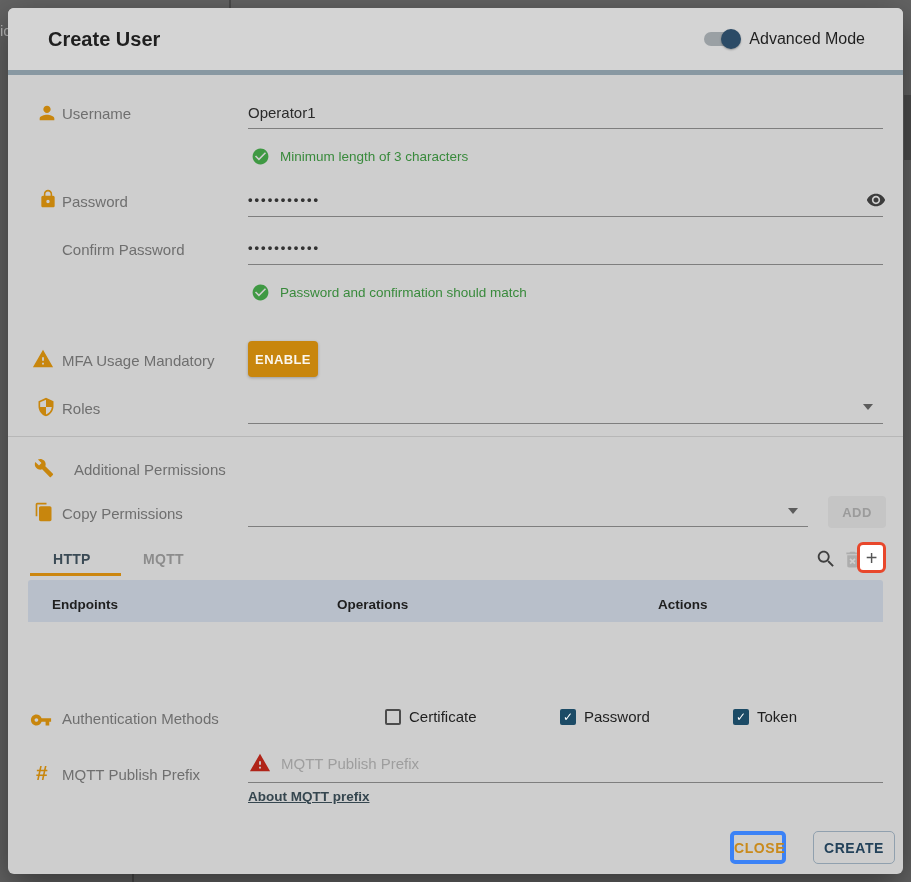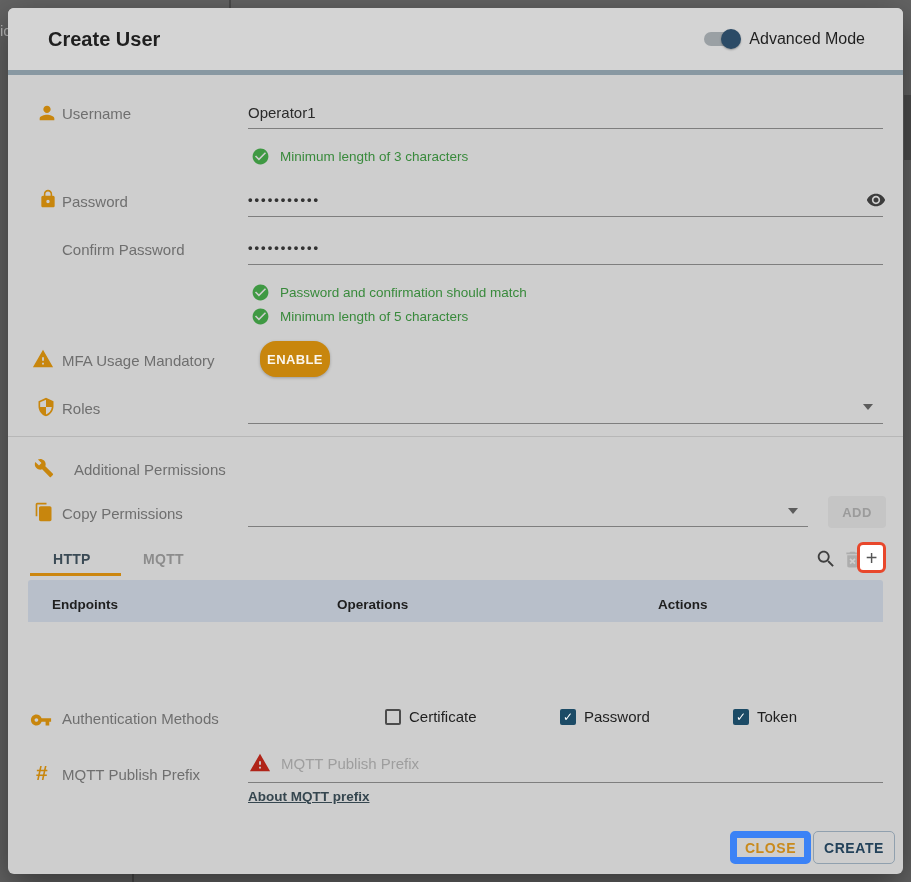--- a/index.html
+++ b/index.html
@@ -48,22 +48,22 @@
   .field-dots { position: absolute; left: 240px; font-size: 13px; font-weight: 700; letter-spacing: 2px; color: #333; }
   .underline { position: absolute; left: 240px; right: 20px; height: 1px; background: #7e7e7e; }
   .underline-short { position: absolute; left: 240px; height: 1px; background: #7e7e7e; }
 
   .validation { position: absolute; display: flex; align-items: center; gap: 10px; }
   .check-circle { width: 19px; height: 19px; }
   .check-circle svg { width: 19px; height: 19px; fill: #3f9943; }
   .validation-text { font-size: 13.5px; color: #398a3c; }
 
   .enable-btn {
-    position: absolute; left: 252px; top: 333px; width: 70px; height: 36px;
-    background: #c8860d; border: none; border-radius: 16px;
+    position: absolute; left: 240px; top: 333px; width: 70px; height: 36px;
+    background: #c8860d; border: none; border-radius: 4px;
     color: #faf6ee; font-size: 13px; font-weight: 700; letter-spacing: .4px;
     font-family: inherit; cursor: pointer; box-shadow: 0 1px 3px rgba(0,0,0,.25);
   }
 
   .caret {
     position: absolute; width: 0; height: 0;
     border-left: 5px solid transparent; border-right: 5px solid transparent;
     border-top: 6px solid #5c5c5c;
   }
   .section-divider { position: absolute; left: 0; right: 0; top: 428px; height: 1px; background: #b7b7b7; }
@@ -119,21 +119,21 @@
     font-size: 13.5px; font-weight: 600; color: #35464f;
     text-decoration: underline; cursor: pointer;
   }
   .hash-icon { position: absolute; font-size: 21px; font-weight: 700; color: #c8860d; }
 
   .footer-btn {
     position: absolute; top: 823px; height: 33px; border-radius: 5px;
     font-family: inherit; font-size: 14px; font-weight: 700; letter-spacing: .6px;
     background: transparent; cursor: pointer;
   }
-  .close-btn { left: 722px; width: 81px; border: 7px solid #3b82f6; color: #c98a1c; }
+  .close-btn { left: 722px; width: 56px; border: 4px solid #3b82f6; color: #c98a1c; }
   .create-btn { left: 805px; width: 82px; border: 1px solid #90a0ae; color: #23425a; }
 
   .eye-icon { position: absolute; left: 858px; top: 182px; width: 20px; height: 20px; cursor: pointer; }
   .eye-icon svg { fill: #3c3c3c; width: 100%; height: 100%; }
 </style>
 </head>
 <body>
 
 <span class="bg-fragment-text">ic</span>
 <div class="bg-vline-top"></div>
@@ -190,28 +190,20 @@
   <div class="underline" style="top:256px;"></div>
 
   <div class="validation" style="left:243px; top:275px;">
     <span class="check-circle">
       <svg viewBox="0 0 24 24">
           <path d="M12 2C6.48 2 2 6.48 2 12s4.48 10 10 10 10-4.48 10-10S17.52 2 12 2zm-2 15l-5-5 1.41-1.41L10 14.17l7.59-7.59L19 8l-9 9z"></path>
         </svg>
     </span>
     <span class="validation-text">Password and confirmation should match</span>
   </div>
-  <div class="validation" style="left:243px; top:299px;">
-    <span class="check-circle">
-      <svg viewBox="0 0 24 24">
-          <path d="M12 2C6.48 2 2 6.48 2 12s4.48 10 10 10 10-4.48 10-10S17.52 2 12 2zm-2 15l-5-5 1.41-1.41L10 14.17l7.59-7.59L19 8l-9 9z"></path>
-        </svg>
-    </span>
-    <span class="validation-text">Minimum length of 5 characters</span>
-  </div>
 
   <span class="field-icon" style="left:24px; top:340px;">
     <svg viewBox="0 0 24 24">
         <path class="orange" d="M1 21h22L12 2 1 21zm12-3h-2v-2h2v2zm0-4h-2v-4h2v4z"></path>
       </svg>
   </span>
   <span class="row-label" style="left:54px; top:344px;text-align:center;">MFA Usage Mandatory</span>
   <button class="enable-btn">ENABLE</button>
 
   <span class="field-icon" style="left:28px; top:389px; width:20px; height:20px;">

